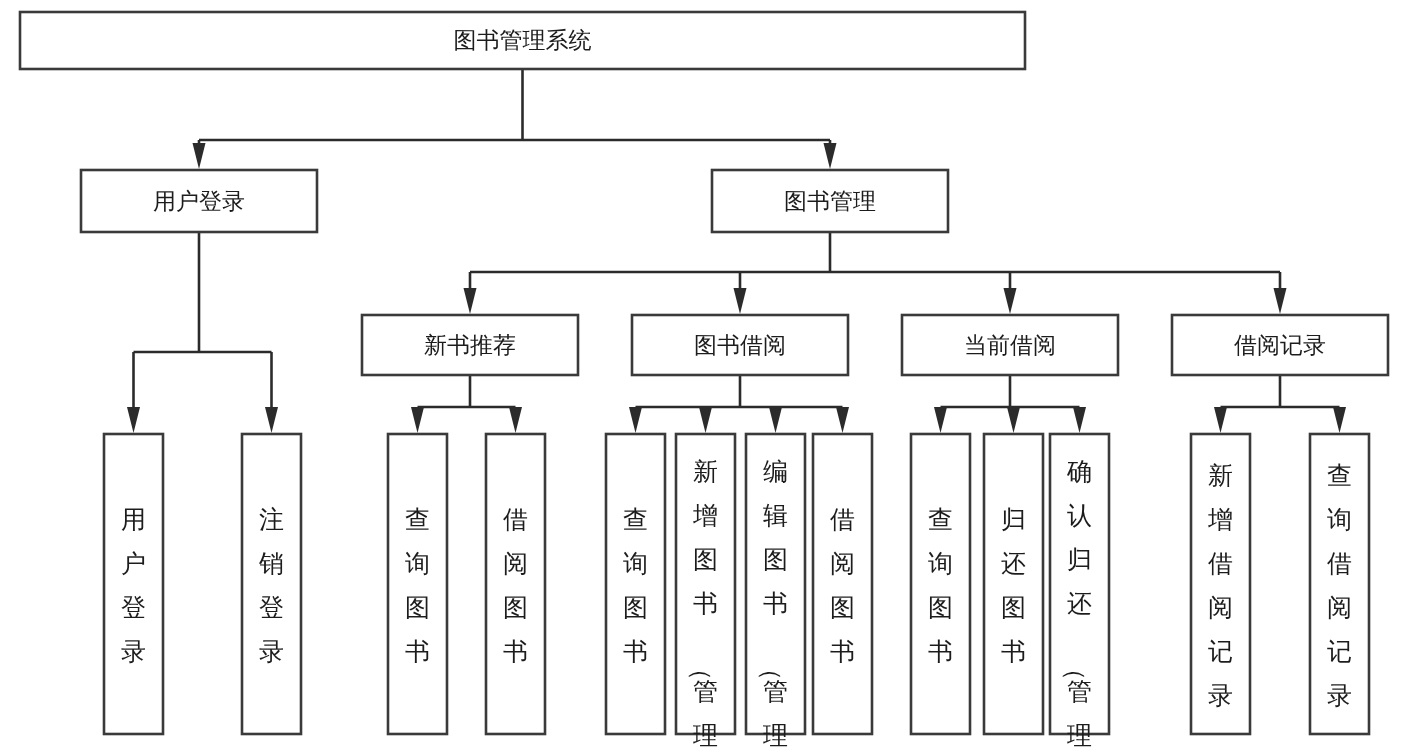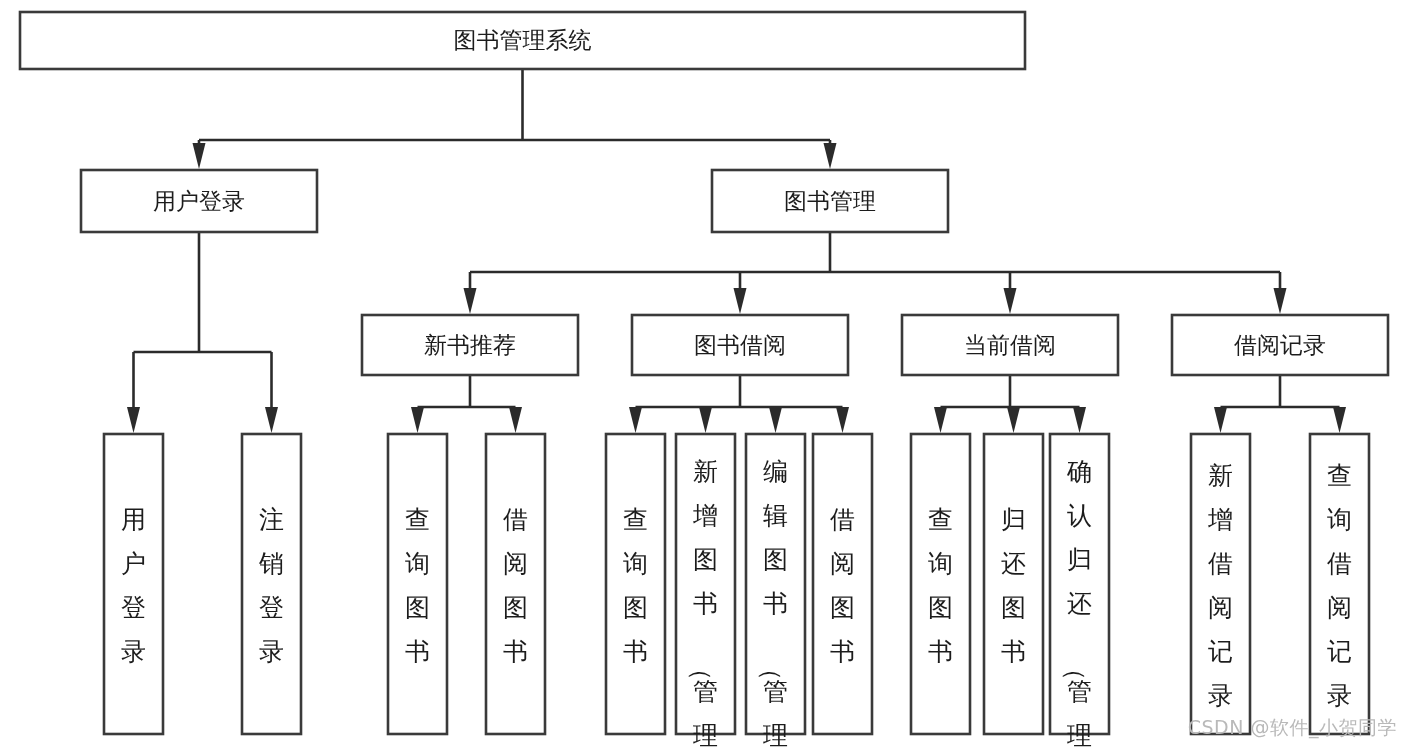--- a/index.html
+++ b/index.html
@@ -207,14 +207,13 @@
           <rect x="1191" y="434" width="59" height="300" class="node-box"></rect>
           <text x="1220.5" y="483.68" class="leaf-label-char"><tspan x="1220.5" dy="0">新</tspan><tspan x="1220.5" dy="44">增</tspan><tspan x="1220.5" dy="44">借</tspan><tspan x="1220.5" dy="44">阅</tspan><tspan x="1220.5" dy="44">记</tspan><tspan x="1220.5" dy="44">录</tspan></text>
         </g>
         <g>
           <rect x="1310" y="434" width="59" height="300" class="node-box"></rect>
           <text x="1339.5" y="483.68" class="leaf-label-char"><tspan x="1339.5" dy="0">查</tspan><tspan x="1339.5" dy="44">询</tspan><tspan x="1339.5" dy="44">借</tspan><tspan x="1339.5" dy="44">阅</tspan><tspan x="1339.5" dy="44">记</tspan><tspan x="1339.5" dy="44">录</tspan></text>
         </g>
       </g>
   </svg>
 
-  <div class="watermark">CSDN @软件_小贺同学</div>
 </div>
 
 </body></html>

